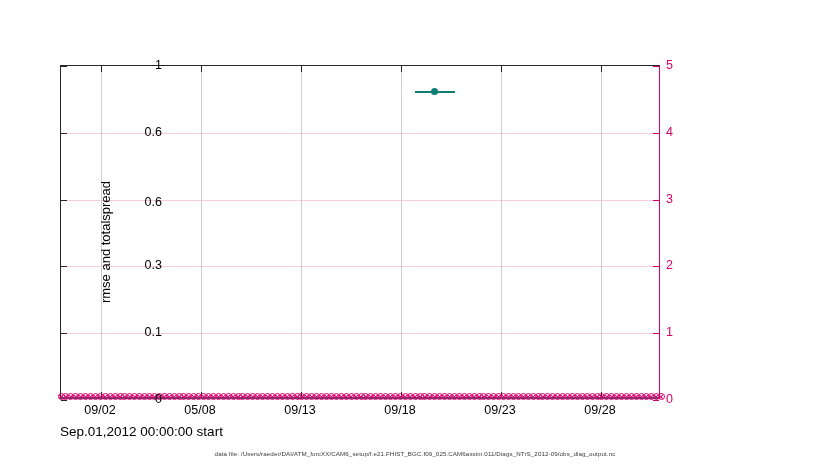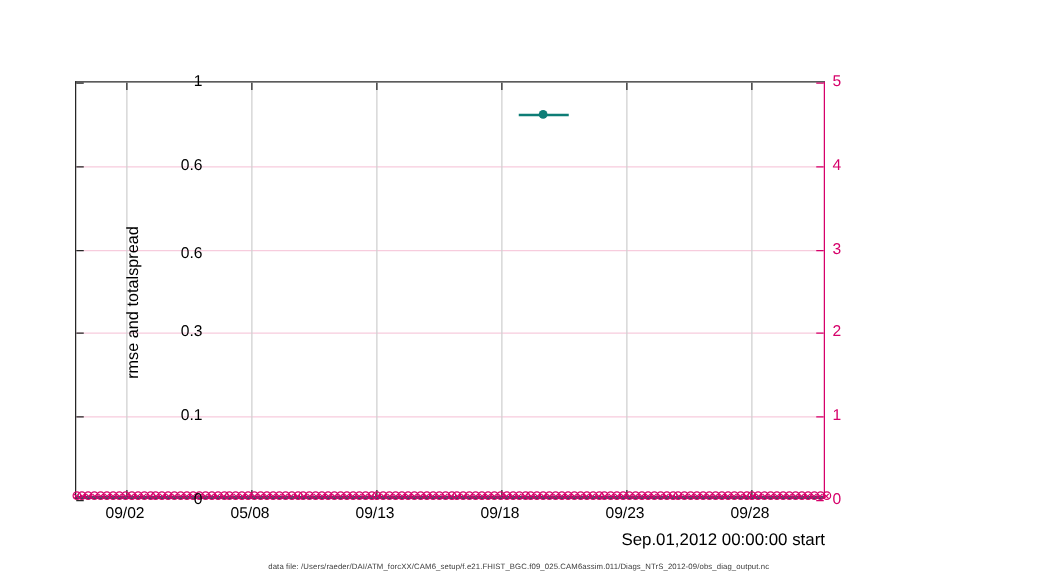--- a/index.html
+++ b/index.html
@@ -142,21 +142,21 @@
     transform-origin: 110px 10px;
     white-space: nowrap;
   }
   #xlabel {
     position: absolute;
     left: 60px;
     top: 424px;
     width: 600px;
     font-size: 13.5px;
     color: #000000;
-    text-align: right;
+    text-align: left;
     white-space: nowrap;
   }
 
   
   #legend {
     position: absolute;
     left: 415px;
     top: 82px;
   }
   .legend-row {

